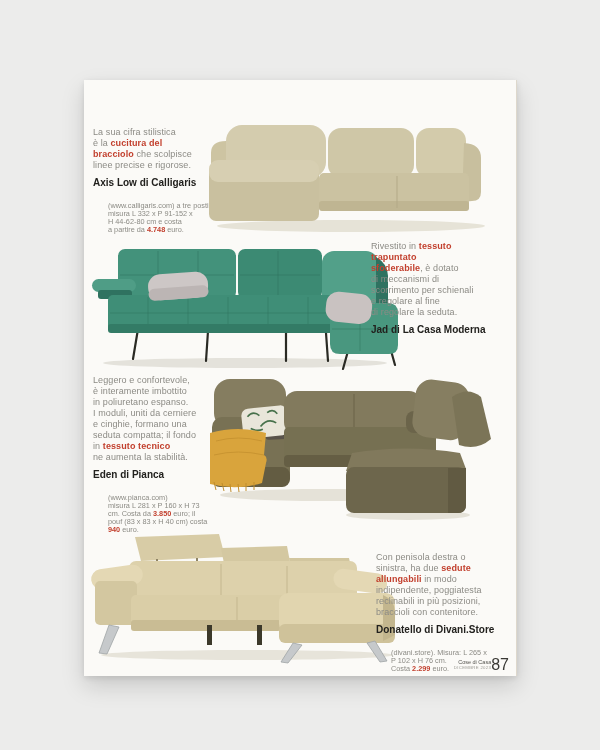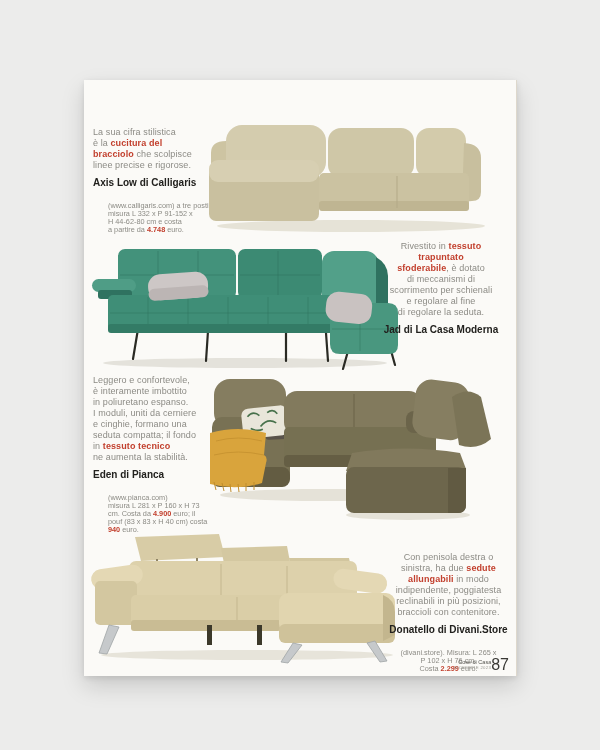--- a/index.html
+++ b/index.html
@@ -20,21 +20,21 @@
   }
   .pname{
     font-size:10px;font-weight:bold;color:#22211e;margin:7px 0 2px 0;line-height:9px;
   }
   .pdetails{
     font-size:7.3px;line-height:8.1px;color:#8c8b85;white-space:pre-line;margin:15px;
   }
   .rt-normal{}
   .rt-accent{color:#c2402e;font-weight:bold;}
   .rt-price{color:#c2402e;font-weight:bold;}
-  .align-right{text-align:center;}
+  .align-right{text-align:left;}
   .sofa{position:absolute;}
   .footer{
     position:absolute;right:8px;top:576px;display:flex;align-items:center;
   }
   .footer-mag{text-align:right;line-height:5.5px;}
   .footer-mag .mag{font-size:5.5px;color:#55544f;display:block;}
   .footer-mag .issue{font-size:4.3px;color:#9b9a94;display:block;letter-spacing:.3px;}
   .page-num{font-size:16px;color:#3a3935;font-weight:400;}
 </style>
 </head>
@@ -108,21 +108,21 @@
 è interamente imbottito
 in poliuretano espanso.
 I moduli, uniti da cerniere
 e cinghie, formano una
 seduta compatta; il fondo
 in </span><span class="rt-accent">tessuto tecnico</span><span class="rt-normal">
 ne aumenta la stabilità.</span></p>
     <p class="pname">Eden di Pianca</p>
     <p class="pdetails"><span class="rt-normal">(www.pianca.com)
 misura L 281 x P 160 x H 73
-cm. Costa da </span><span class="rt-price">4.900</span><span class="rt-normal"> euro; il
+cm. Costa da </span><span class="rt-price">3.850</span><span class="rt-normal"> euro; il
 pouf (83 x 83 x H 40 cm) costa
 </span><span class="rt-price">940</span><span class="rt-normal"> euro.</span></p>
   </div>
 
   <svg class="sofa" style="left:126px;top:289px;" width="294" height="154" viewBox="0 0 294 154">
     <ellipse cx="112" cy="126" rx="102" ry="6" fill="#e5e2d8"></ellipse>
     <ellipse cx="198" cy="146" rx="62" ry="5" fill="#e5e2d8"></ellipse>
     <rect x="4" y="10" width="72" height="50" rx="16" fill="#857d60"></rect>
     <rect x="2" y="48" width="78" height="70" rx="10" fill="#787154"></rect>
     <rect x="2" y="98" width="78" height="20" rx="8" fill="#635c42"></rect>

